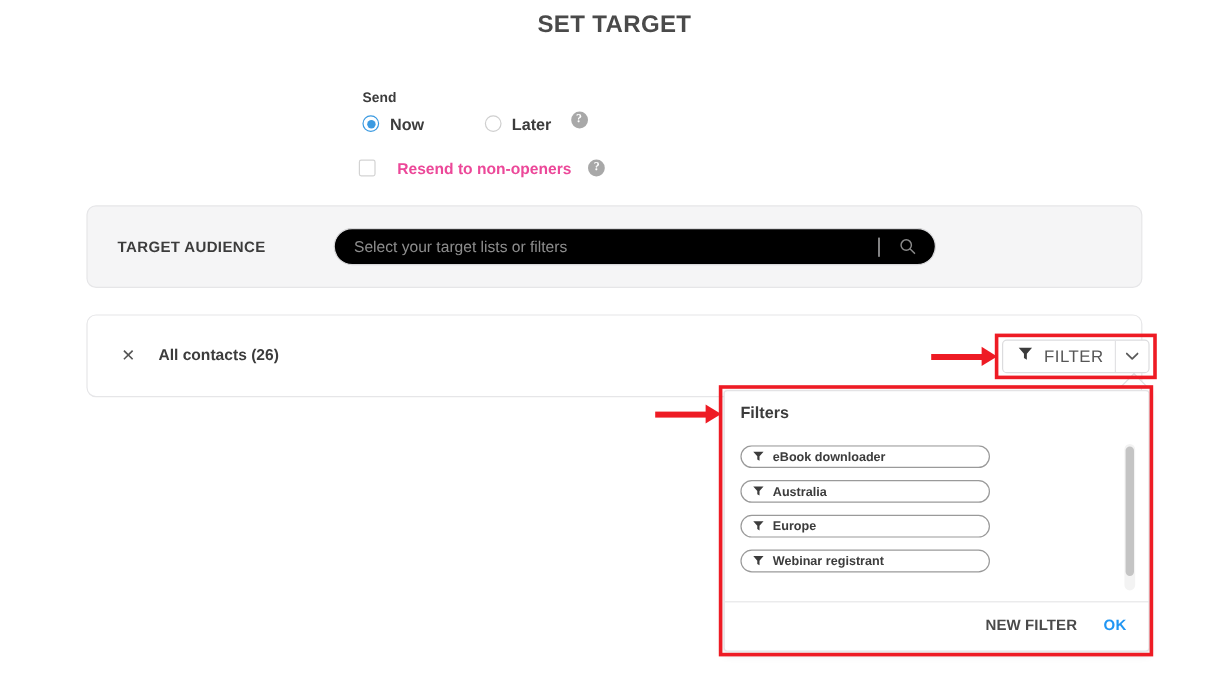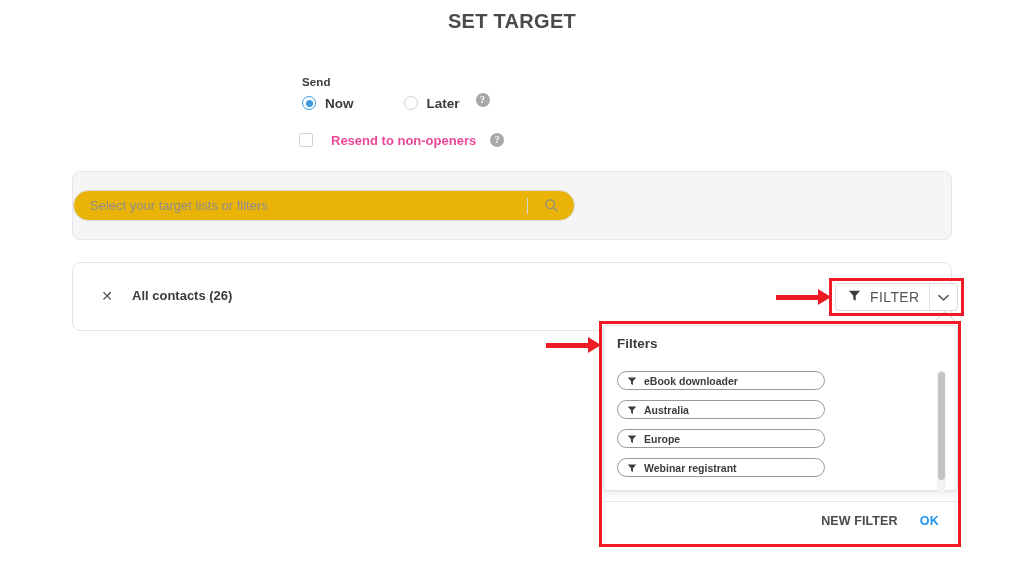--- a/index.html
+++ b/index.html
@@ -133,21 +133,21 @@
     margin-left: 25px;
     width: 180px;
     font-size: 12.5px;
     font-weight: bold;
     letter-spacing: 0.3px;
     color: #3c3c3c;
   }
   .search-pill {
     position: relative;
     width: 502px; height: 31px;
-    background: #eab308;
+    background: #000000;
     border: 1px solid #d8d8da;
     border-radius: 16px;
     display: flex;
     align-items: center;
   }
   .search-input {
     border: 0;
     outline: 0;
     background: transparent;
     flex: 1;
@@ -259,21 +259,21 @@
     background: #fff;
     border-left: 1px solid #dddddf;
     border-top: 1px solid #dddddf;
     transform: rotate(45deg);
   }
 
   
   .filters-pop {
     position: absolute;
     left: 603px; top: 325px;
-    width: 355px; height: 166px;
+    width: 355px; height: 218px;
     background: #fff;
     border: 1px solid #e3e3e5;
     border-radius: 3px;
     box-shadow: 0 2px 7px rgba(0,0,0,0.10);
   }
   .filters-title {
     position: absolute;
     left: 13px; top: 10px;
     font-size: 13.5px;
     font-weight: bold;
@@ -407,20 +407,21 @@
     </div>
   </div>
 
   <div class="resend-row">
     <span class="checkbox"></span>
     <span class="resend-text">Resend to non-openers</span>
     <span class="help-icon">?</span>
   </div>
 
   <div class="card-audience">
+    <div class="audience-label">TARGET AUDIENCE</div>
     <div class="search-pill">
       <input class="search-input" type="text" placeholder="Select your target lists or filters" style="">
       <span class="search-divider"></span>
       <button class="search-btn">
         <span>
           <svg width="15" height="15" viewBox="0 0 16 16">
             <circle cx="6.6" cy="6.6" r="4.6" fill="none" stroke="#8a8a8a" stroke-width="1.3"></circle>
             <line x1="10.1" y1="10.1" x2="14" y2="14" stroke="#8a8a8a" stroke-width="1.3" stroke-linecap="round"></line>
           </svg>
         </span>

